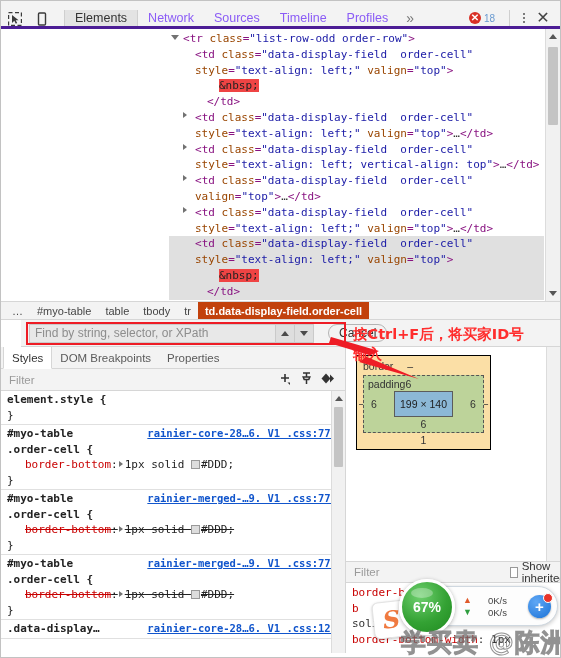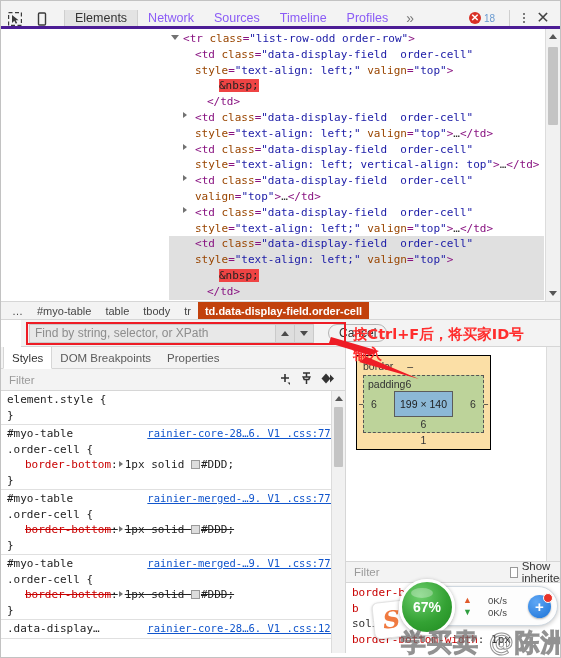--- a/index.html
+++ b/index.html
@@ -259,21 +259,21 @@
     font-size: 11px;
     line-height: 15.5px;
     background: #fff;
     position: relative;
   }
   .rule {
     padding: 1px 4px 1px 6px;
     border-bottom: 1px solid #e0e0e0;
     position: relative;
   }
-  .rule-head { display: flex; }
+  .rule-head { display: flex; font-weight: bold; }
   .sel-name { color: #222; }
   .src-link {
     margin-left: auto;
     color: #1155cc;
     text-decoration: underline;
     cursor: pointer;
     font-size: 10.5px;
     padding-right: 4px;
     white-space: nowrap;
   }

